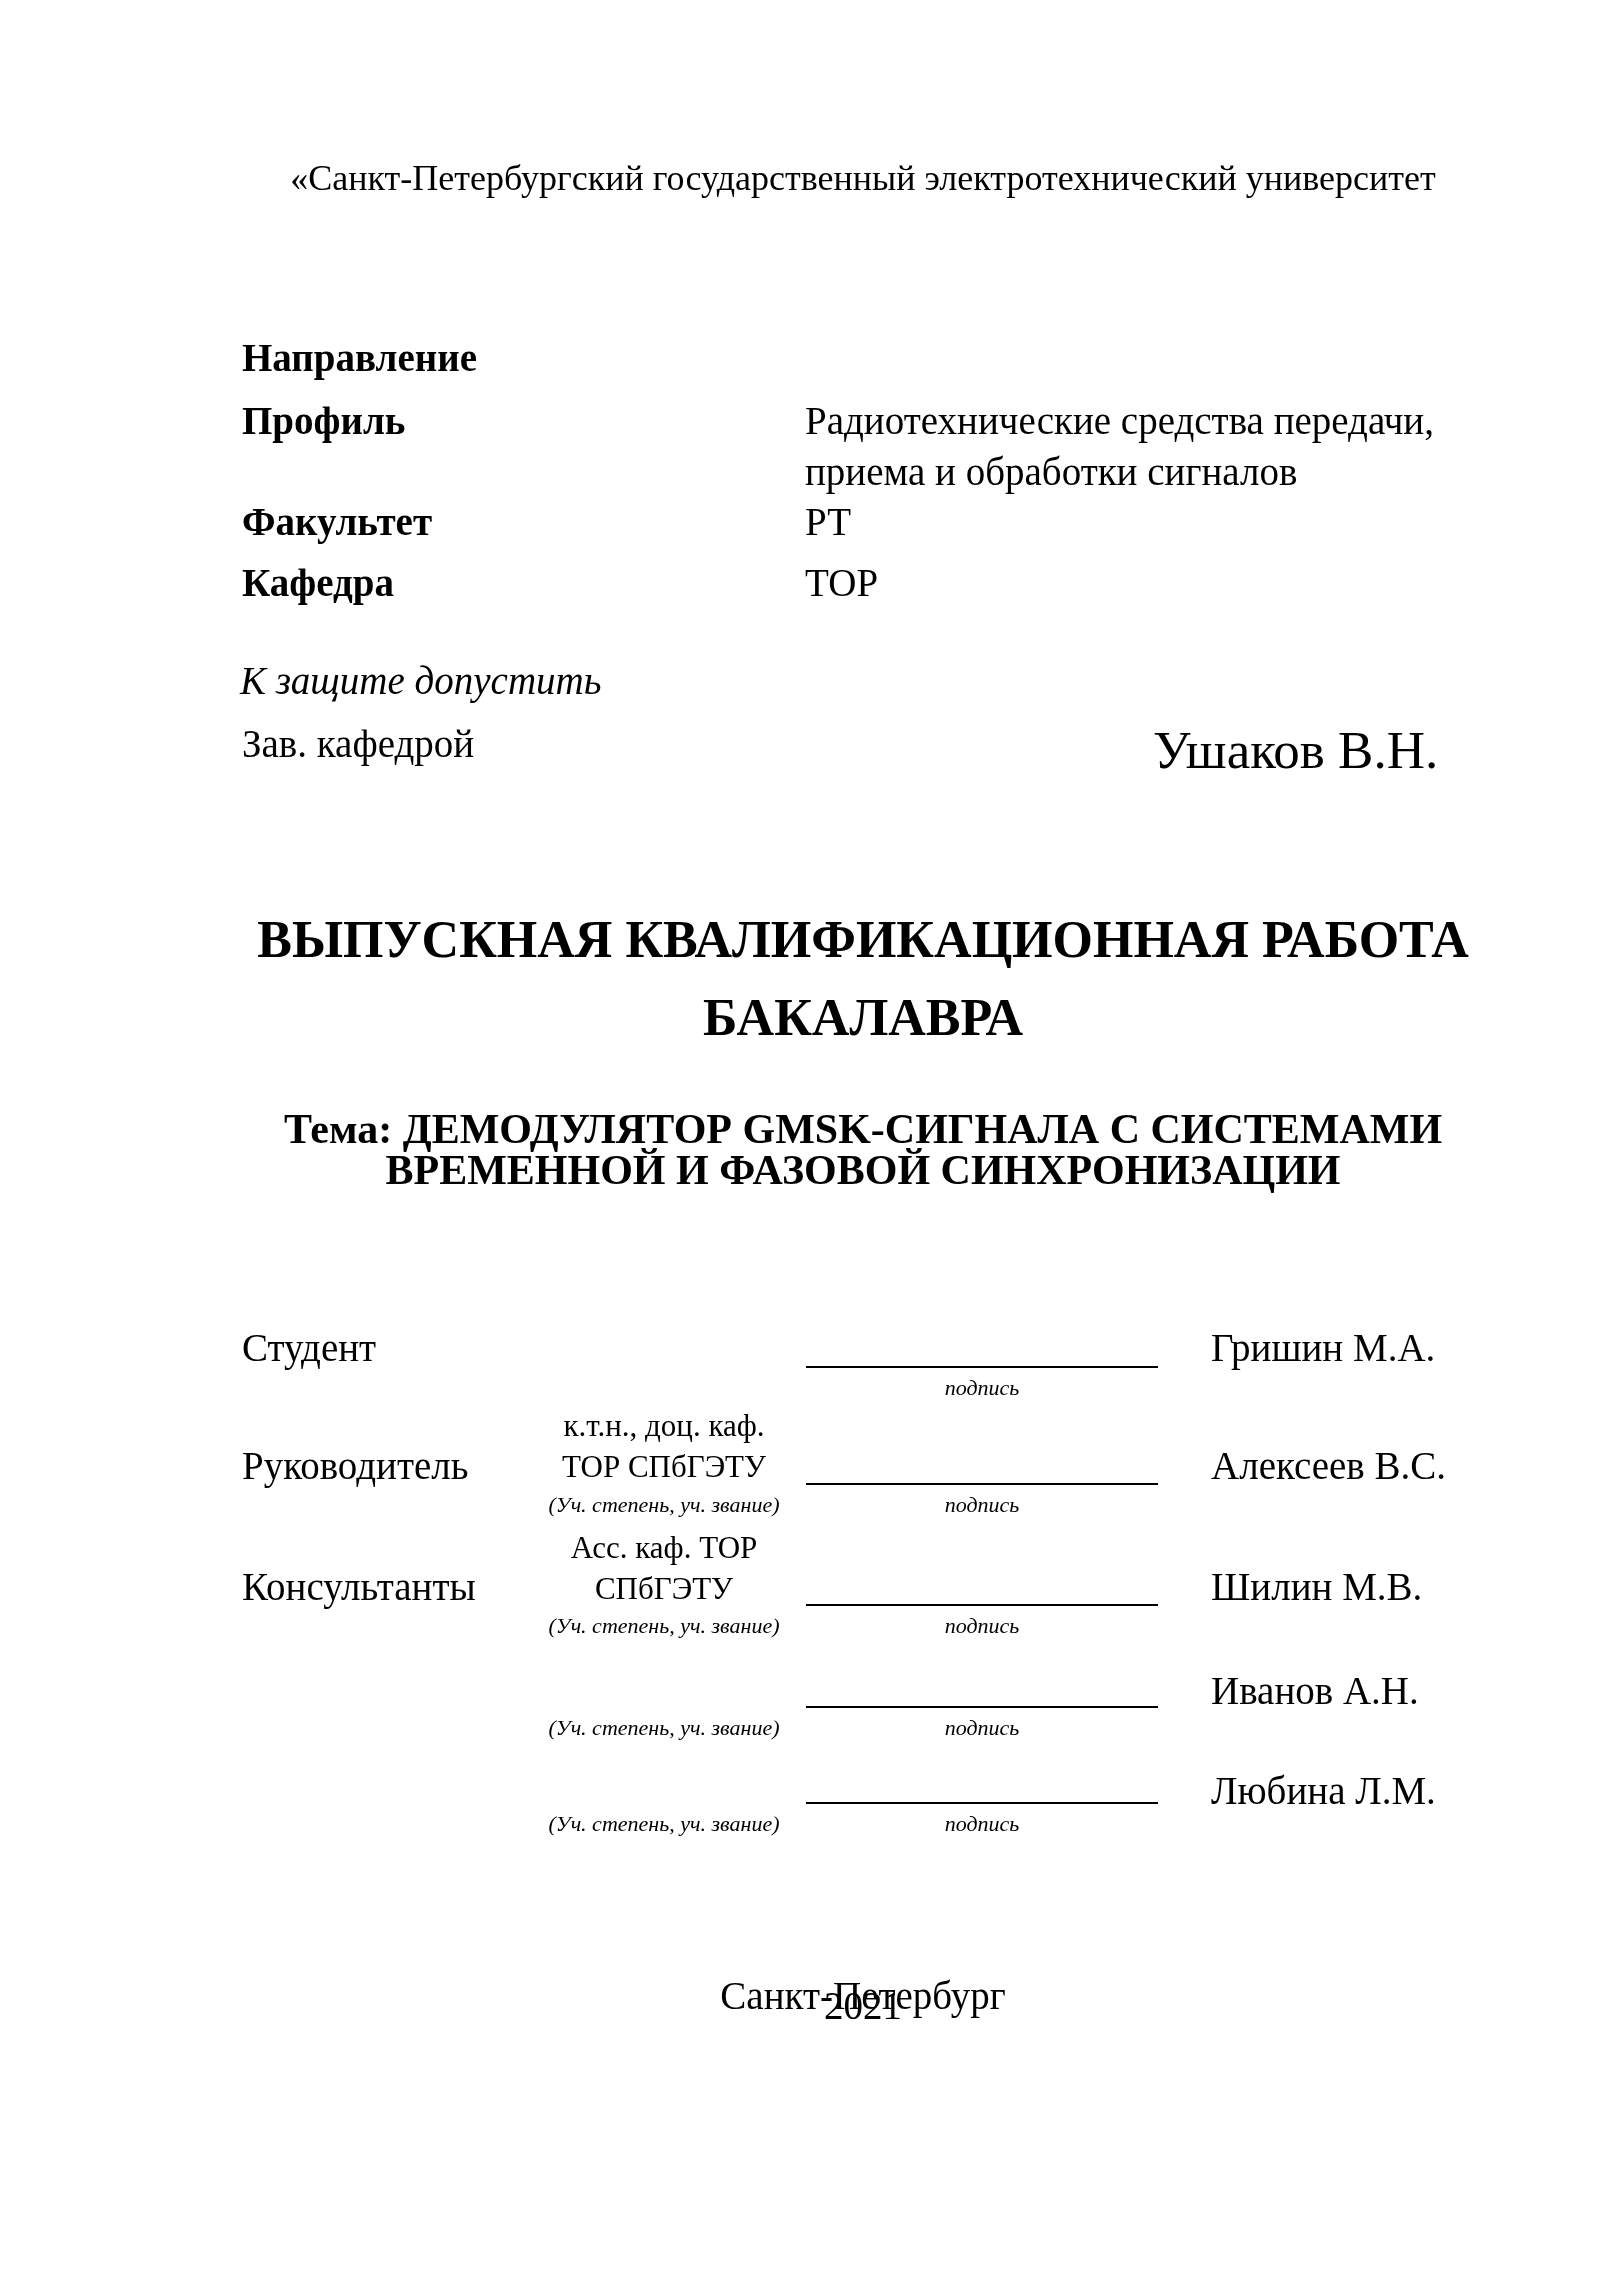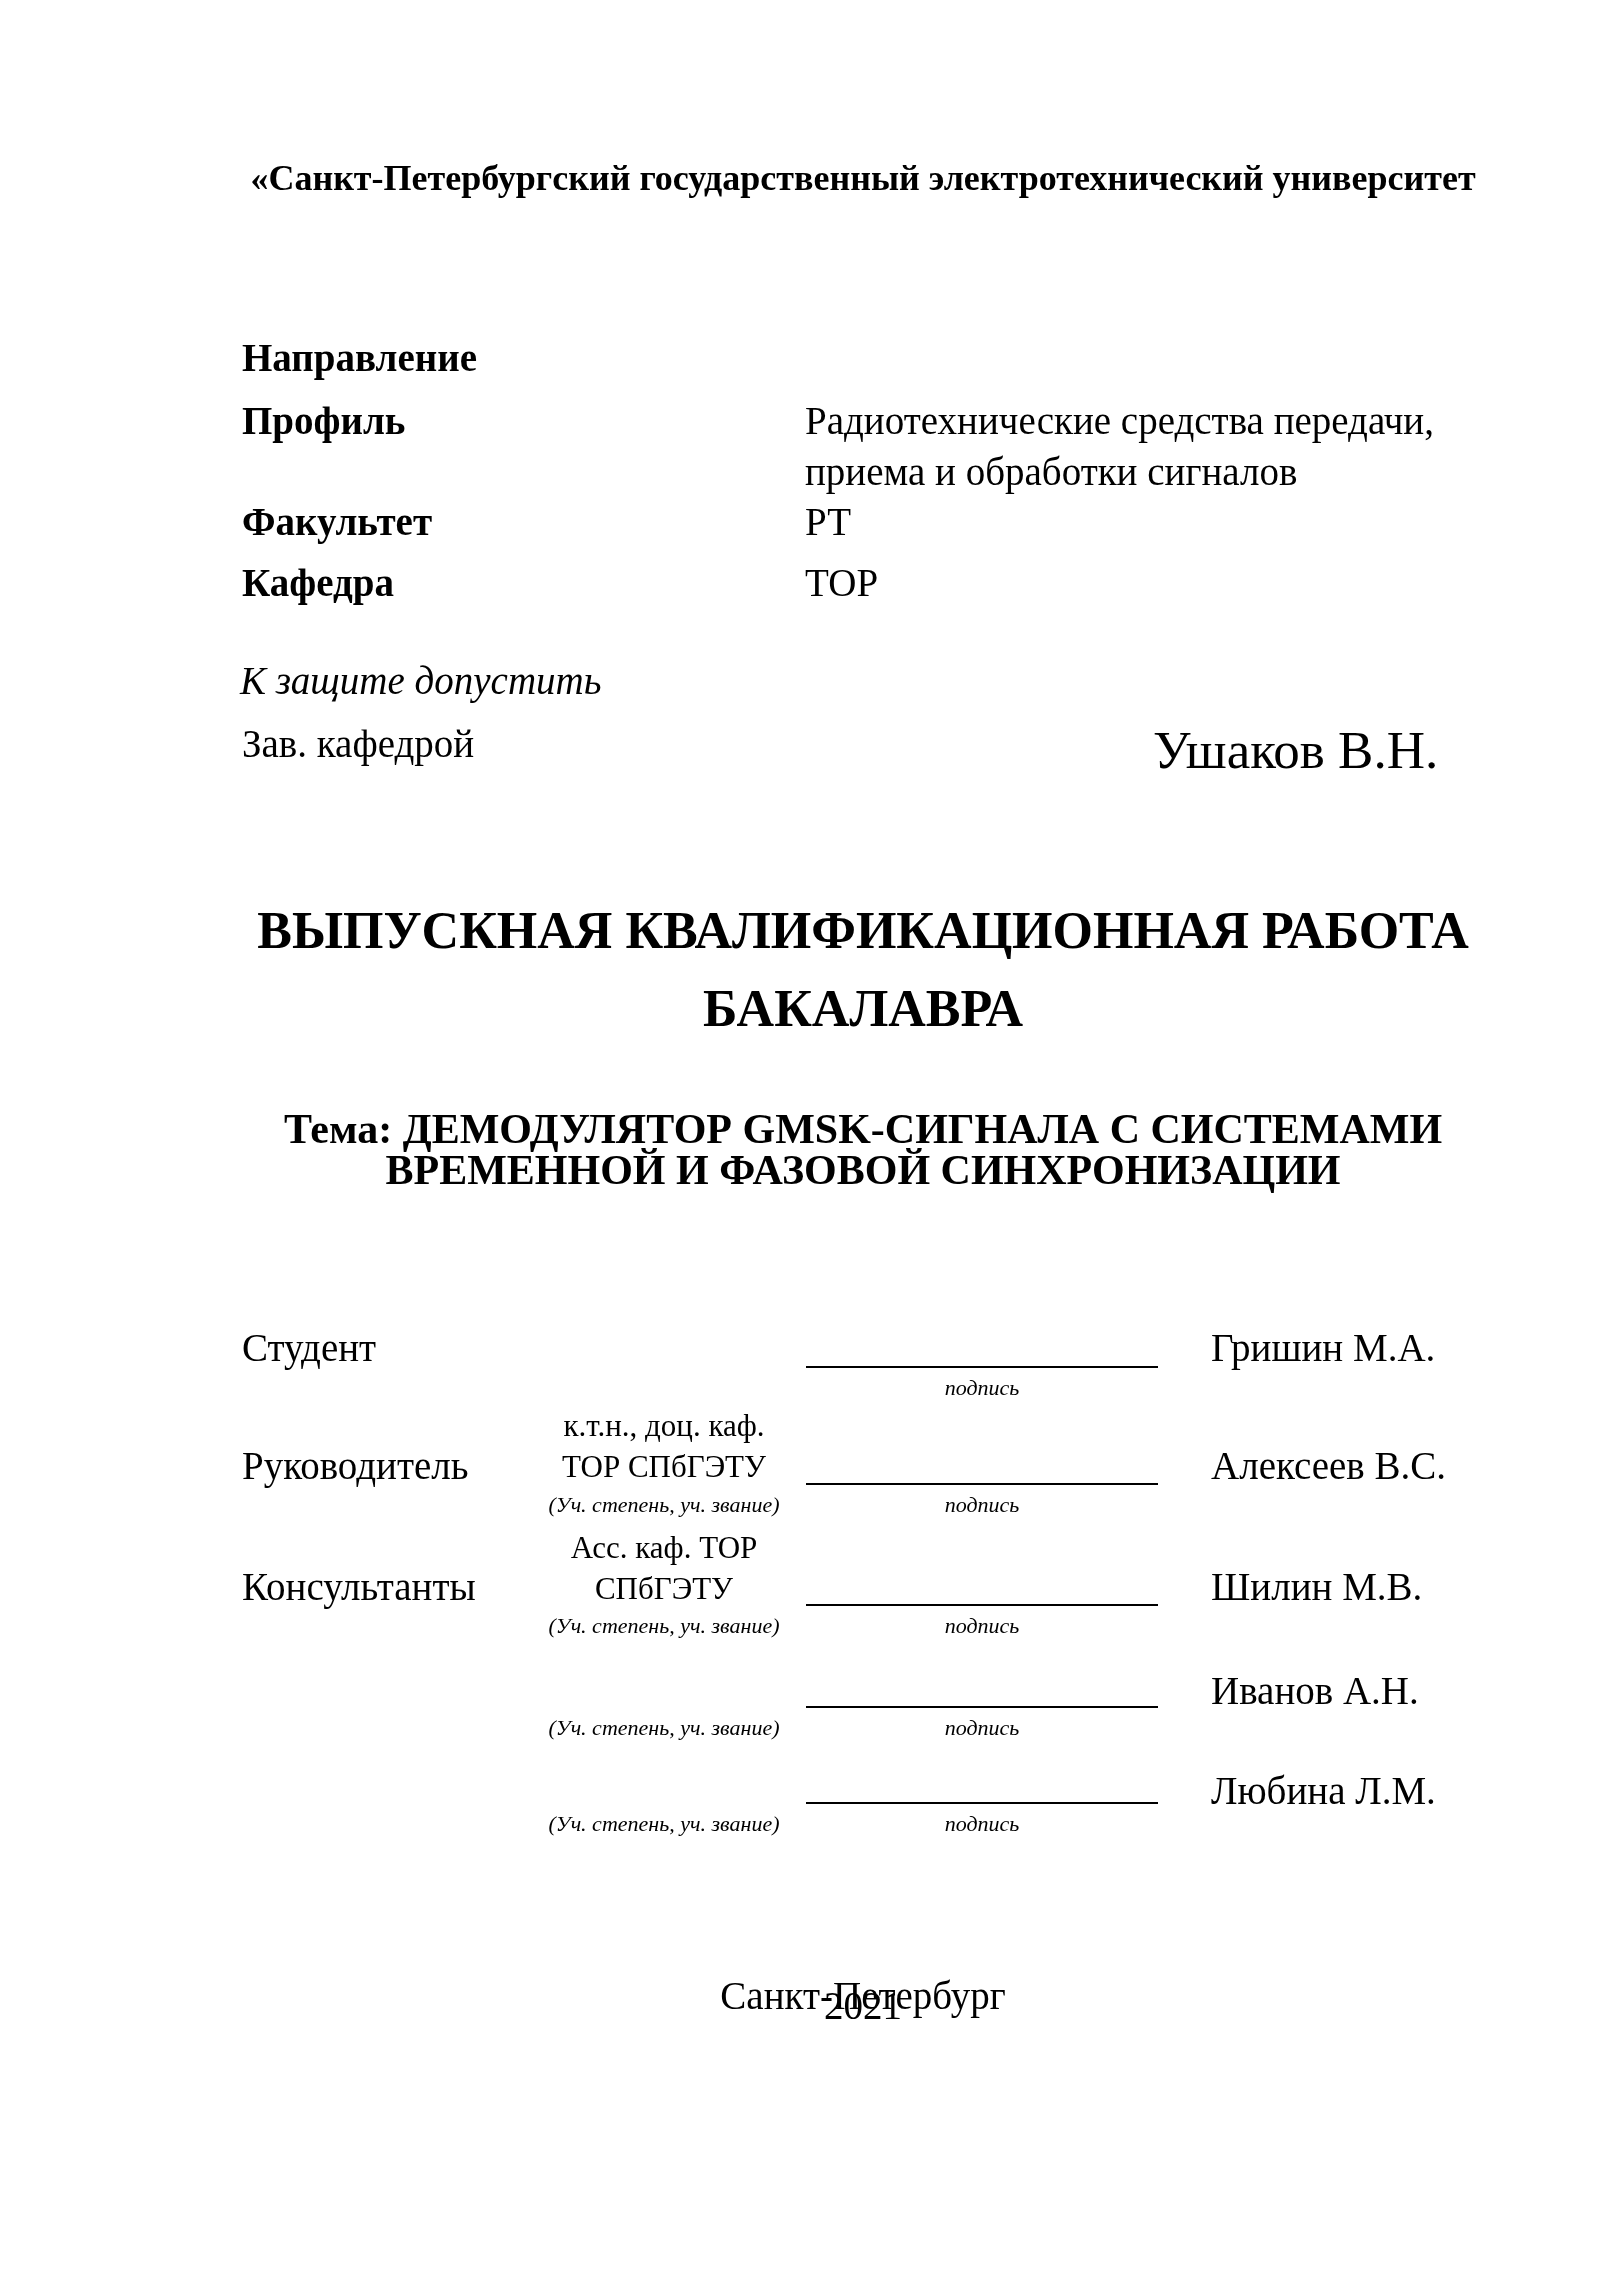--- a/index.html
+++ b/index.html
@@ -8,30 +8,30 @@
     width:1616px; height:2284px;
     margin:0 auto;
     background:#ffffff;
     color:#000;
     font-family:"Liberation Serif","DejaVu Serif",serif;
     overflow:hidden;
   }
   .abs { position:absolute; line-height:1; white-space:nowrap; }
   .center-block { left:242px; width:1242px; text-align:center; }
 
-  .univ-header { top:157px; font-weight:bold; font-size:36px; line-height:43px; white-space:nowrap; }
+  .univ-header { top:157px; font-weight:normal; font-size:36px; line-height:43px; white-space:nowrap; }
 
   .prog-label { left:242px; font-weight:bold; font-size:39px; }
   .prog-value { left:805px; font-size:39px; }
 
   .admit-note { left:240px; top:661px; font-style:italic; font-size:39px; }
   .head-label { left:242px; top:724px; font-size:39px; }
   .head-name  { left:1153px; top:724px; font-size:53px; }
 
-  .work-title { font-weight:bold; font-size:52px; }
+  .work-title { font-weight:bold; font-size:52px;margin-top:9px; }
   .topic-line { font-weight:bold; font-size:42px; }
 
   .role-label { left:242px; font-size:39px; }
   .sig-name   { left:1211px; font-size:39px; }
   .degree-block { left:547px; width:234px; text-align:center; font-size:31px; line-height:41px; white-space:normal; }
   .sig-line { left:806px; width:352px; height:0; border-bottom:2.3px solid #000; }
   .sig-caption { left:806px; width:352px; text-align:center; font-style:italic; font-size:22px; }
   .degree-caption { left:531px; width:266px; text-align:center; font-style:italic; font-size:22px; }
 
   .footer-city { top:1976px; font-size:39px; }

